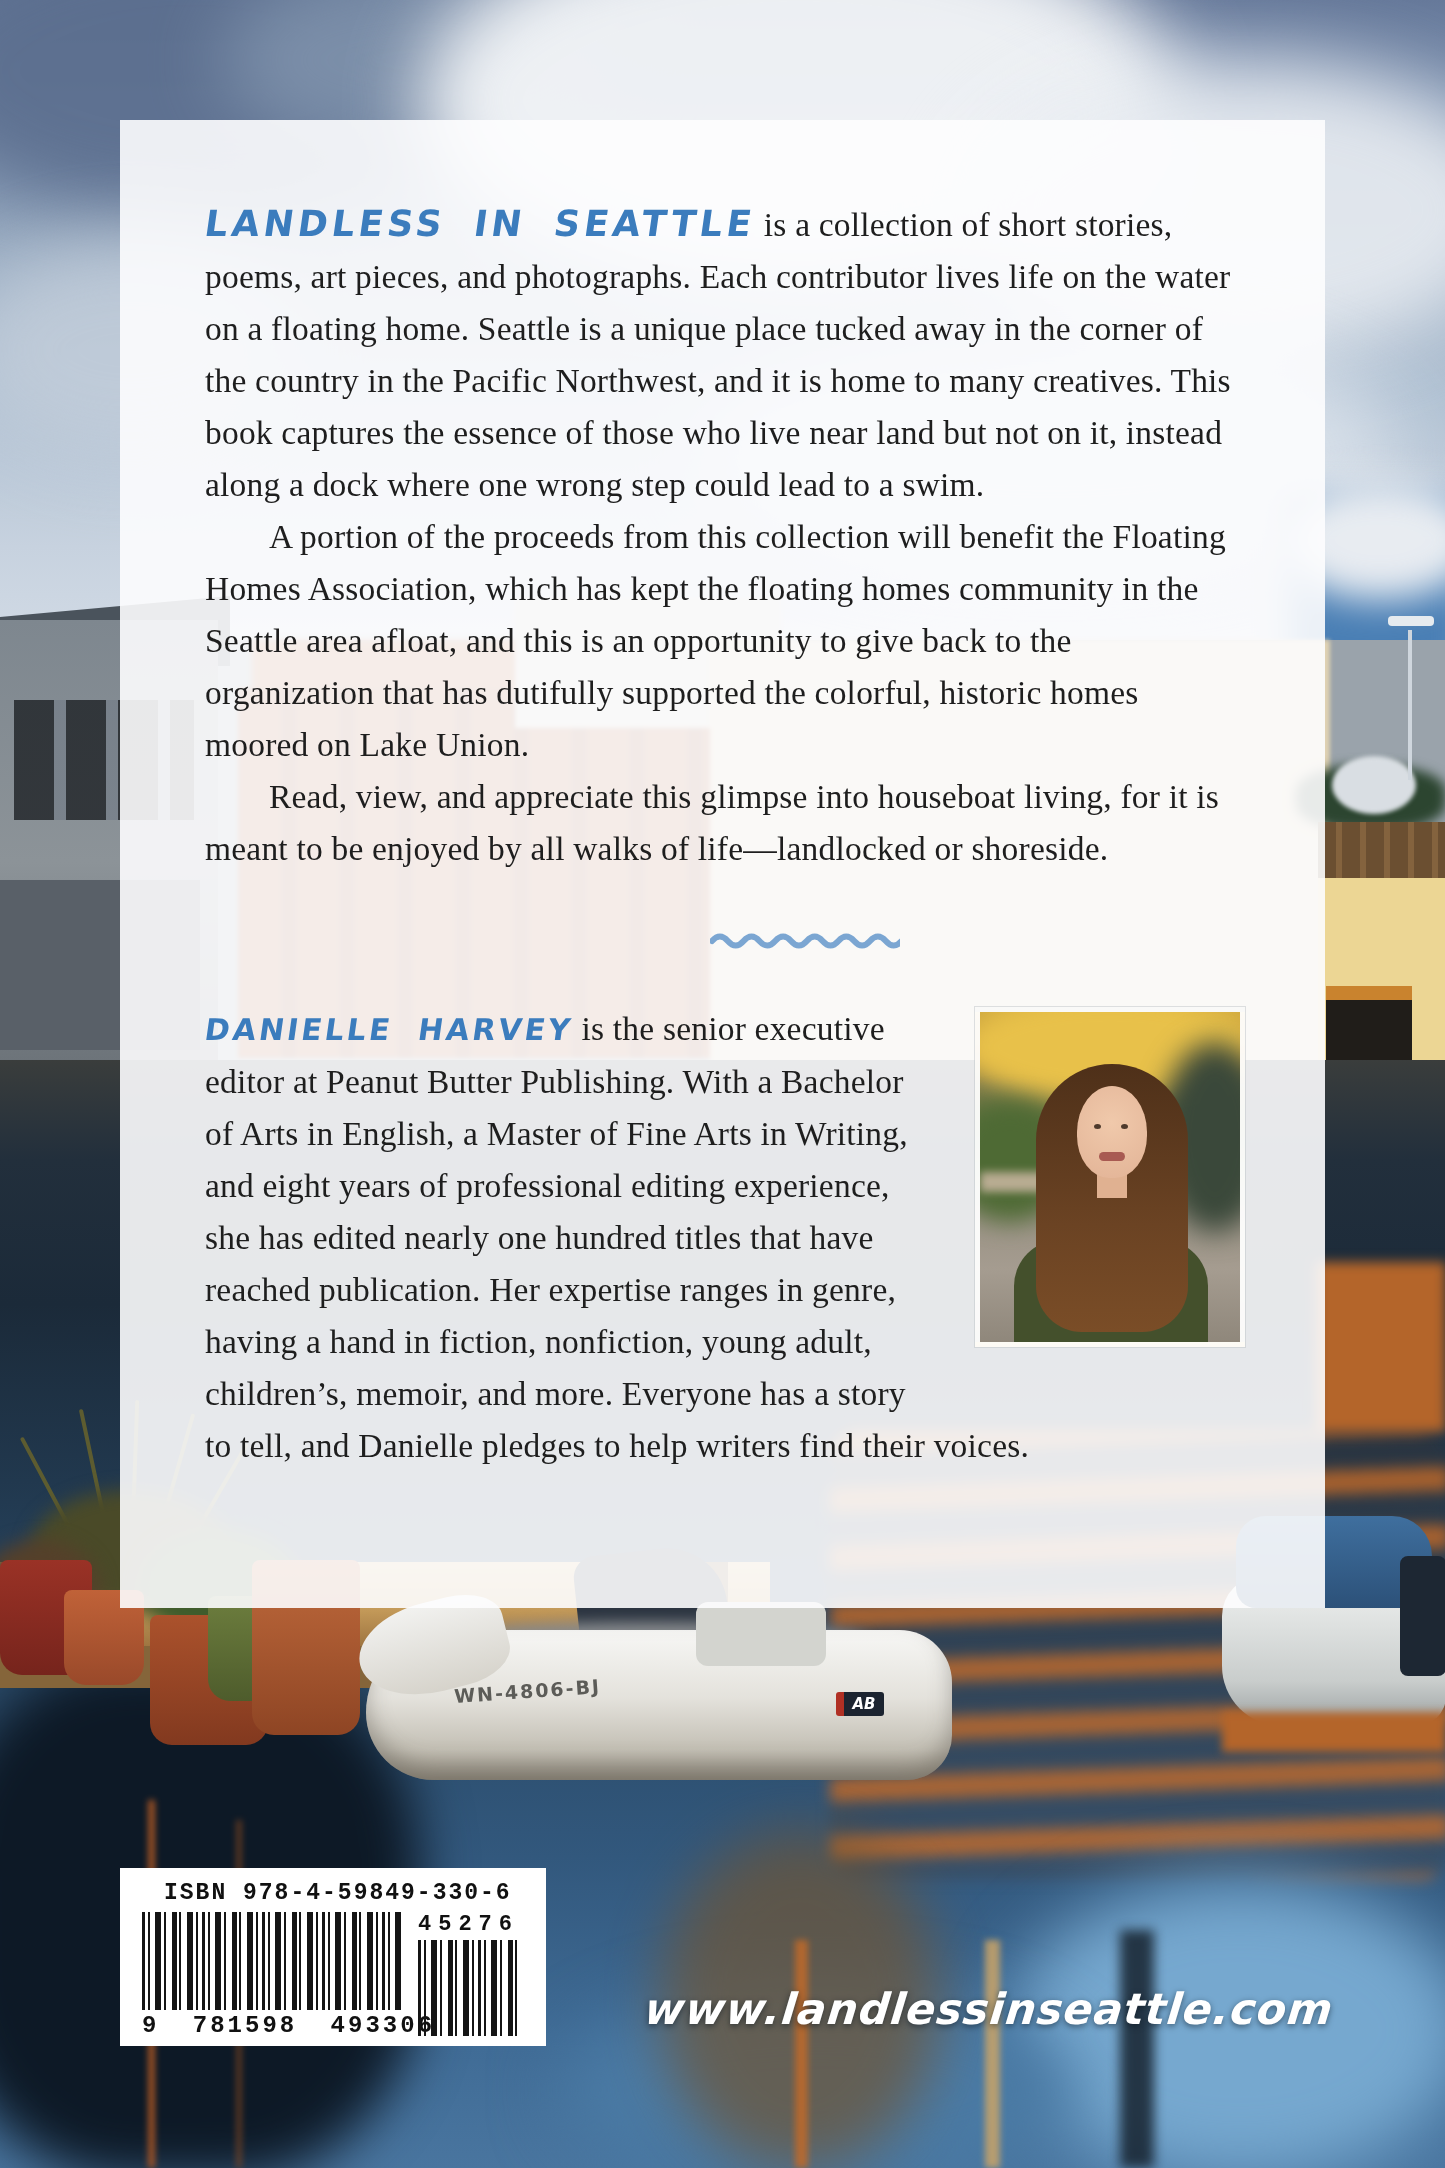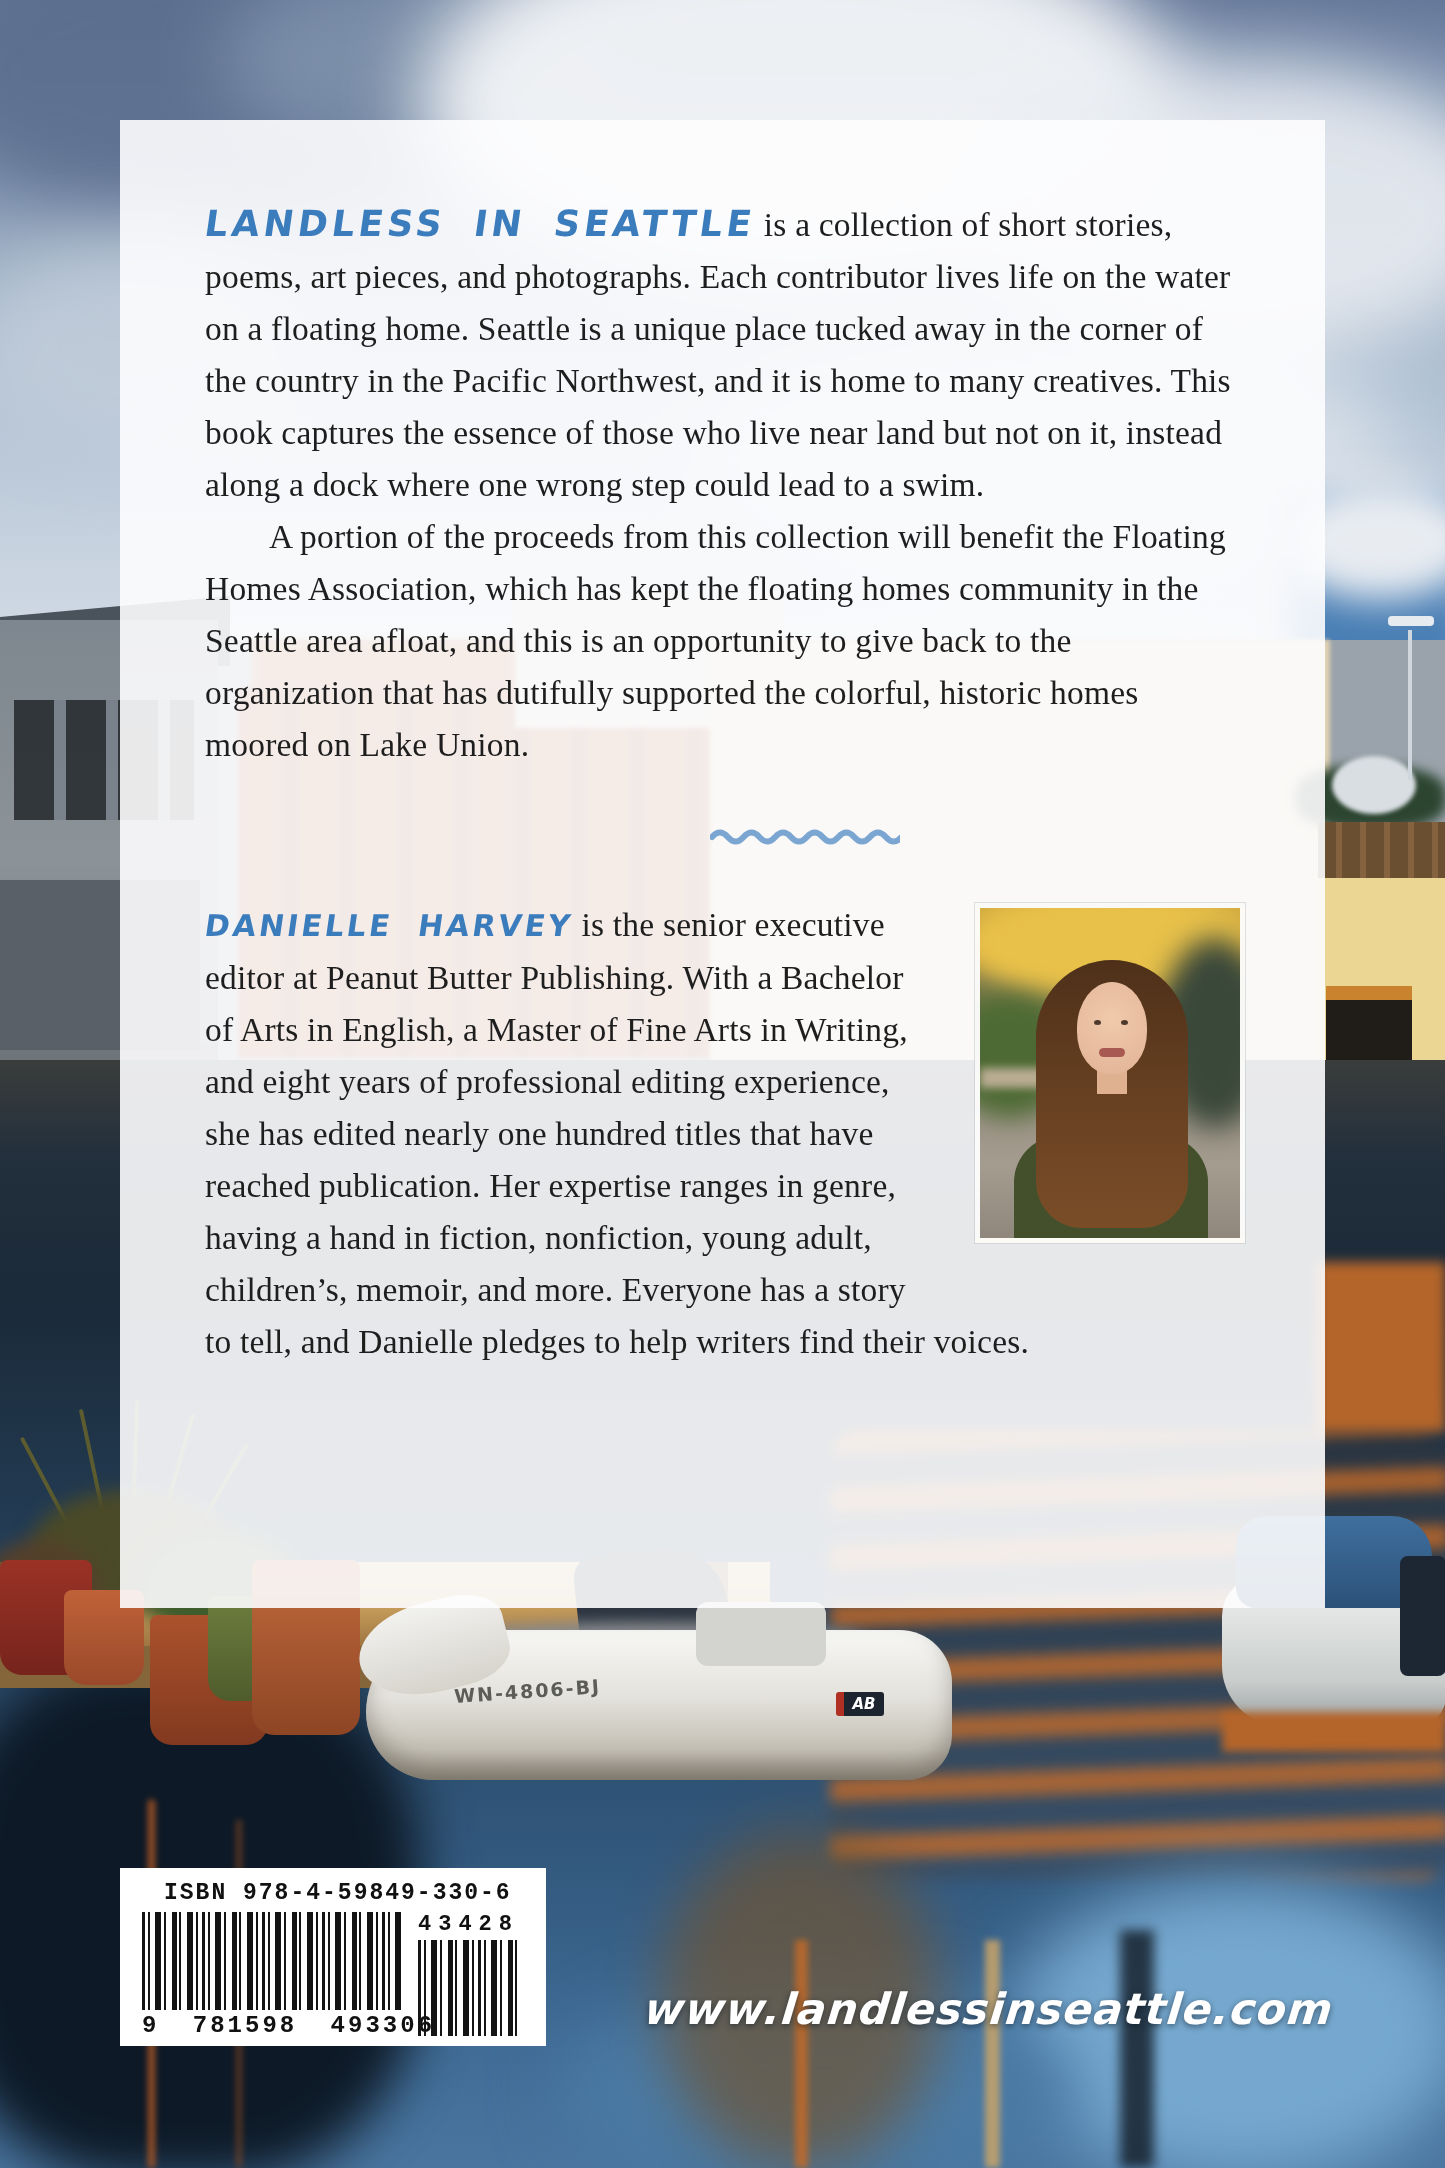--- a/index.html
+++ b/index.html
@@ -223,20 +223,21 @@
   <div class="abs speedboat">
     <div class="sb-hull"></div>
     <div class="sb-cover"></div>
     <div class="sb-motor"></div>
     <div class="sb-beam"></div>
   </div>
 
   <div class="abs panel">
     <p><span class="hand big">LANDLESS IN SEATTLE</span><span> is a collection of short stories, poems, art pieces, and photographs. Each contributor lives life on the water on a floating home. Seattle is a unique place tucked away in the corner of the country in the Pacific Northwest, and it is home to many creatives. This book captures the essence of those who live near land but not on it, instead along a dock where one wrong step could lead to a swim.</span></p>
     <p class="ind">A portion of the proceeds from this collection will benefit the Floating Homes Association, which has kept the floating homes community in the Seattle area afloat, and this is an opportunity to give back to the organization that has dutifully supported the colorful, historic homes moored on Lake Union.</p>
+    <p class="ind">Read, view, and appreciate this glimpse into houseboat living, for it is meant to be enjoyed by all walks of life—landlocked or shoreside.</p>
 
     <svg class="wave" width="190" height="16" viewBox="0 0 190 16">
       <path d="M2 8 q7.9 -9 15.8 0 t15.8 0 t15.8 0 t15.8 0 t15.8 0 t15.8 0 t15.8 0 t15.8 0 t15.8 0 t15.8 0 t15.8 0 t15.8 0" fill="none" stroke="currentColor" stroke-width="6" stroke-linecap="round"></path>
     </svg>
 
     <p class="bio">
       <span class="photo-frame">
         <span class="ph ph-leaves"></span>
         <span class="ph ph-dark"></span>
         <span class="ph ph-bush"></span>
@@ -253,21 +254,21 @@
   </div>
 
   <div class="abs isbn-box">
     <div class="isbn-label">ISBN 978-4-59849-330-6</div>
     <div class="bc-row">
       <div class="bc-main">
         <div class="bars bars-main"></div>
         <div class="bc-digits">9 781598 493306</div>
       </div>
       <div class="bc-supp">
-        <div class="supp-digits">43428</div>
+        <div class="supp-digits">45276</div>
         <div class="bars bars-supp"></div>
       </div>
     </div>
   </div>
 
   <div class="abs website">www.landlessinseattle.com</div>
 
 </div>
 
 </body></html>

